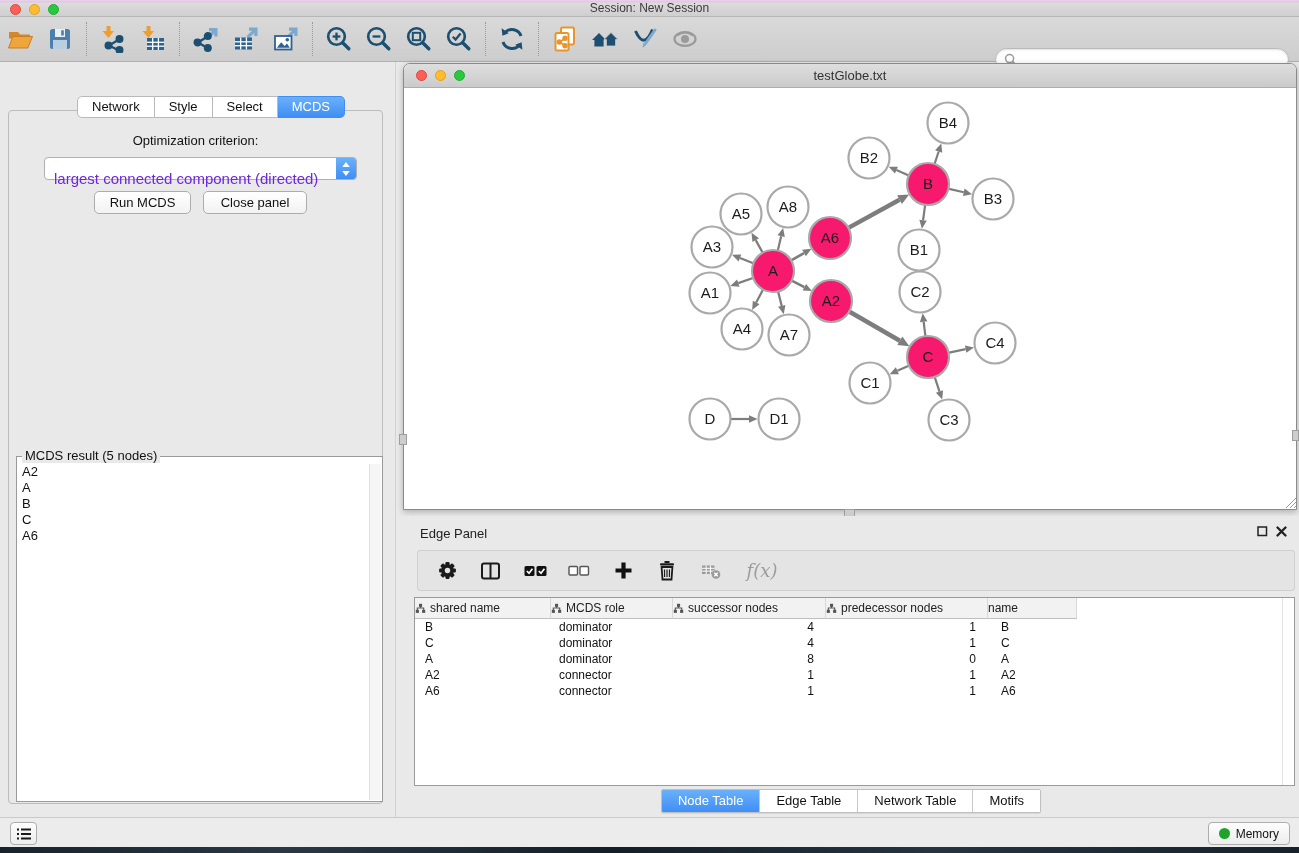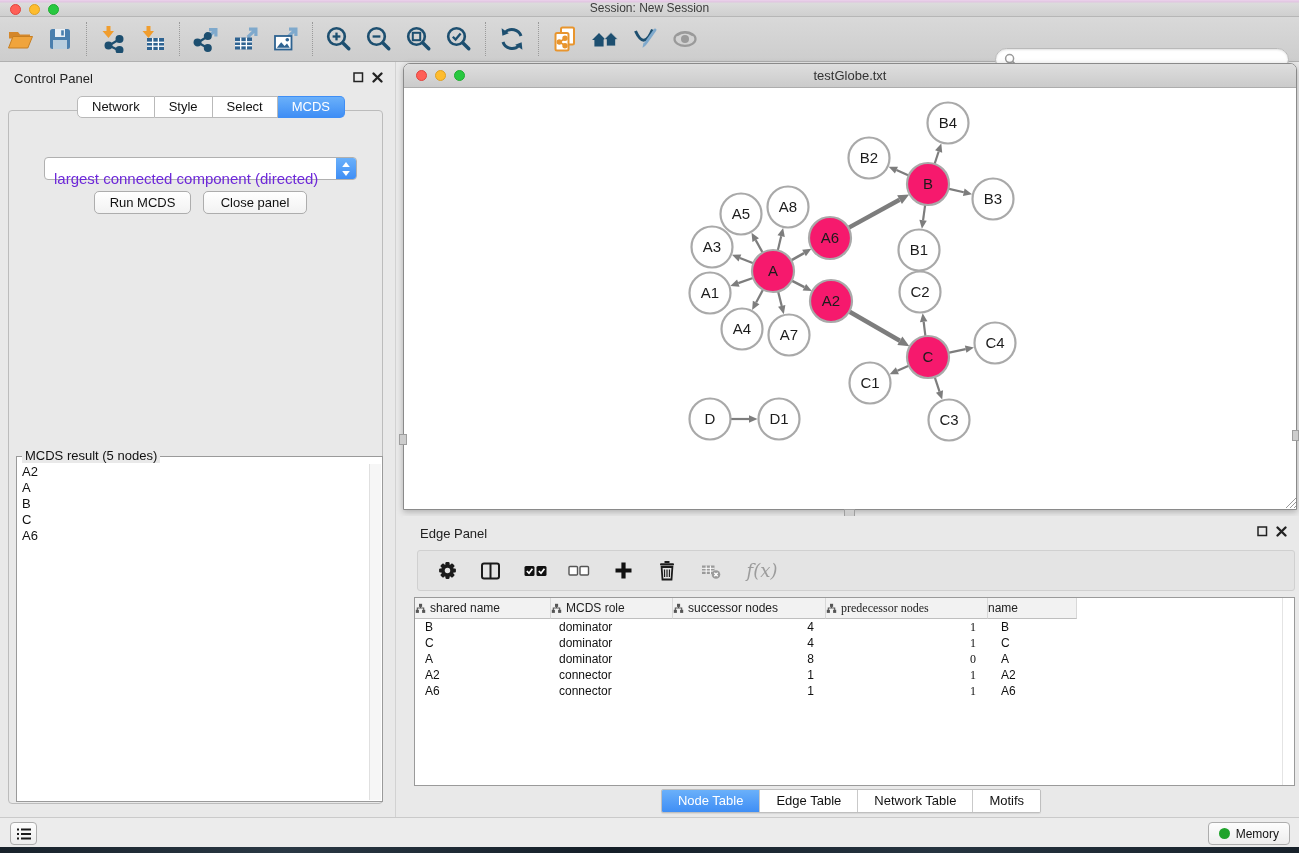--- a/index.html
+++ b/index.html
@@ -71,21 +71,21 @@
   #tp-title { position:absolute; left:17px; top:10px; font-size:13px; color:#222; }
   #tp-toolbar { position:absolute; left:14px; top:34px; width:878px; height:41px; background:#e4e4e4;
     border:1px solid #d0d0d0; border-radius:3px; display:flex; align-items:center; gap:18px; padding-left:16px; }
   .tpt-btn { display:flex; align-items:center; justify-content:center; width:26px; height:26px; }
   #tp-table { position:absolute; left:11px; top:81px; width:881px; height:189px; background:#fff; border:1px solid #9a9a9a; }
   #tp-head { display:flex; height:21px; }
   .th { display:flex; align-items:center; gap:4px; background:#f2f2f2;
     border-right:1px solid #d8d8d8; border-bottom:1px solid #bfbfbf; font-size:12px; color:#222; }
   .tr { display:flex; height:16px; }
   .td { font-size:12px; color:#111; line-height:16px; white-space:nowrap; overflow:hidden; }
-  .c0 { width:136px; } .c1 { width:122px; } .c2 { width:153px; } .c3 { width:162px;font-family:Liberation Serif, serif; } .c4 { width:89px; }
+  .c0 { width:136px; } .c1 { width:122px; } .c2 { width:153px; } .c3 { width:162px; } .c4 { width:89px; }
   .td.c0 { padding-left:10px; } .td.c1 { padding-left:8px; }
   .td.c2, .td.c3 { text-align:right; padding-right:12px; }
   .td.c4 { padding-left:13px; }
   #tp-scroll { position:absolute; right:0px; top:0; width:12px; height:100%; border-left:1px solid #e4e4e4; }
   #tp-tabs { position:absolute; left:0; top:273px; width:100%; display:flex; justify-content:center; }
   .seg-group { display:flex; border:1px solid #bfbfbf; border-radius:2px; overflow:hidden; background:#fff;
     box-shadow:0 1px 1px rgba(0,0,0,.08); }
   .seg { height:22px; line-height:22px; padding:0 16px; font-size:13px; color:#111; border-left:1px solid #c9c9c9; background:#fff; }
   .seg:first-child { border-left:none; }
   .seg.active { background:linear-gradient(180deg,#6ab0fa,#3f8ef5); color:#fff; }
@@ -264,38 +264,28 @@
   <div id="search-wrap">
     <svg width="14" height="14" viewBox="0 0 14 14">
       <circle cx="5.6" cy="5.6" r="4" fill="none" stroke="#9a9a9a" stroke-width="1.5"></circle>
       <line x1="8.7" y1="8.7" x2="12" y2="12" stroke="#9a9a9a" stroke-width="1.7" stroke-linecap="round"></line>
     </svg>
     <input id="search-input" type="text" placeholder="" style="">
   </div>
 </div>
 
 <div id="control-panel" class="abs">
-  <div id="cp-header">
-    <div id="cp-title">Control Panel</div>
-    <div class="panel-ctrls">
-      <svg width="11" height="11" viewBox="0 0 11 11">
-        <rect x="1" y="1" width="8.5" height="8.5" fill="none" stroke="#222" stroke-width="1.5"></rect>
-      </svg>
-      <svg width="11" height="11" viewBox="0 0 11 11">
-        <path d="M1.5 1.5 L9.5 9.5 M9.5 1.5 L1.5 9.5" stroke="#222" stroke-width="2.3" stroke-linecap="round"></path>
-      </svg>
-    </div>
-  </div>
   <div class="tabs-row" id="cp-tabs">
       <div class="tab">Network</div>
       <div class="tab">Style</div>
       <div class="tab">Select</div>
       <div class="tab active">MCDS</div>
     </div>
   <div id="cp-content">
+    <div id="opt-label">Optimization criterion:</div>
     <div id="criterion-select">
       <div id="criterion-value">largest connected component (directed)</div>
       <div id="criterion-spinner">
         <svg width="10" height="7" viewBox="0 0 10 7">
             <polygon points="1.2,6 8.8,6 5,1" fill="#fff"></polygon>
           </svg>
         <svg width="10" height="7" viewBox="0 0 10 7">
             <polygon points="1.2,1 8.8,1 5,6" fill="#fff"></polygon>
           </svg>
       </div>

